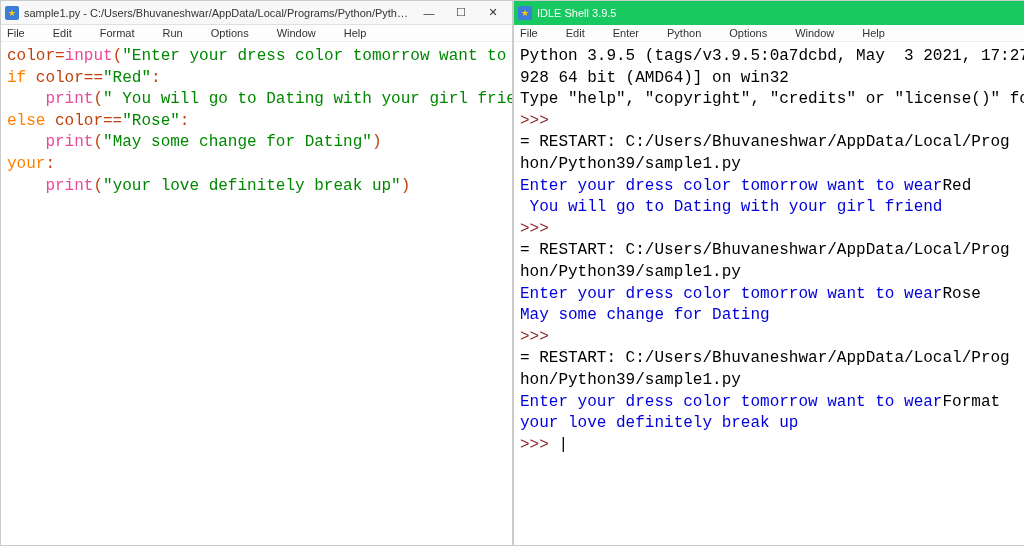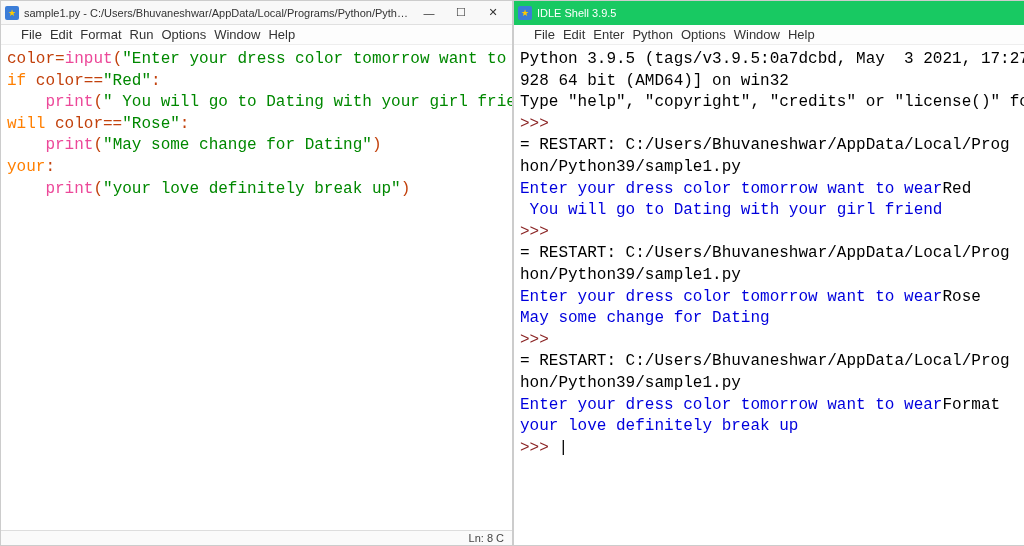--- a/index.html
+++ b/index.html
@@ -37,23 +37,23 @@
       align-items: center;
       justify-content: center;
       font-size: 9px;
       color: #ffcc00;
     }
     .titlebar .title { flex: 1; white-space: nowrap; overflow: hidden; text-overflow: ellipsis; }
     .win-controls { display: flex; gap: 2px; }
     .win-btn { width: 30px; height: 20px; display:flex; align-items:center; justify-content:center; font-size:11px; cursor:pointer; }
     .menubar {
       display: flex;
-      gap: 8px;
-      padding: 2px 20px;
-      font-size: 13px;
+      gap: 28px;
+      padding: 2px 6px;
+      font-size: 11px;
       background: #fdfdfd;
       border-bottom: 1px solid #eee;
       color: #333;
     }
     .menubar span { cursor: pointer; }
     .editor {
       flex: 1;
       padding: 4px 6px;
       font-family: "Consolas", "Courier New", monospace;
       font-size: 16px;
@@ -98,28 +98,25 @@
     <span>Edit</span>
     <span>Format</span>
     <span>Run</span>
     <span>Options</span>
     <span>Window</span>
     <span>Help</span>
   </div>
   <div class="editor"><span class="plain">color</span><span class="plain">=</span><span class="fn">input</span><span class="plain">(</span><span class="str">"Enter your dress color tomorrow want to wear"</span>
 <span class="kw">if</span><span class="plain"> color==</span><span class="str">"Red"</span><span class="plain">:</span>
 <span class="plain">    </span><span class="fn">print</span><span class="plain">(</span><span class="str">" You will go to Dating with your girl friend"</span>
-<span class="kw">will</span><span class="plain"> color==</span><span class="str">"Rose"</span><span class="plain">:</span>
+<span class="kw">else</span><span class="plain"> color==</span><span class="str">"Rose"</span><span class="plain">:</span>
 <span class="plain">    </span><span class="fn">print</span><span class="plain">(</span><span class="str">"May some change for Dating"</span><span class="plain">)</span>
 <span class="kw">your</span><span class="plain">:</span>
 <span class="plain">    </span><span class="fn">print</span><span class="plain">(</span><span class="str">"your love definitely break up"</span><span class="plain">)</span>
 </div>
-  <div class="statusbar">
-    <span>Ln: 8   C</span>
-  </div>
 </div>
 
 <div class="window right">
   <div class="titlebar green">
     <span class="icon">★</span>
     <span class="title">IDLE Shell 3.9.5</span>
   </div>
   <div class="menubar">
     <span>File</span>
     <span>Edit</span>

